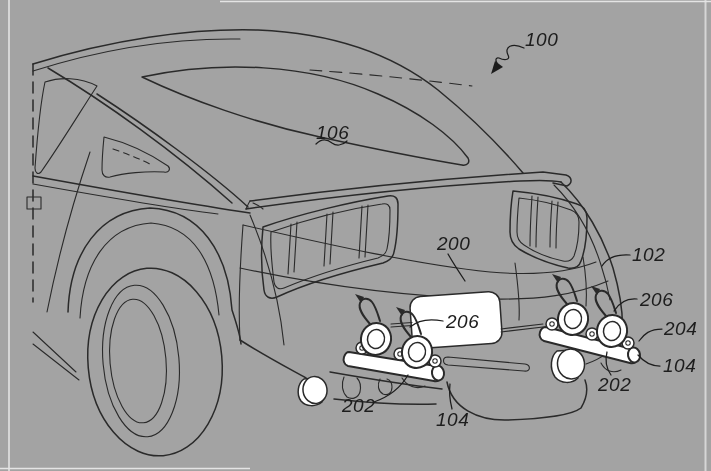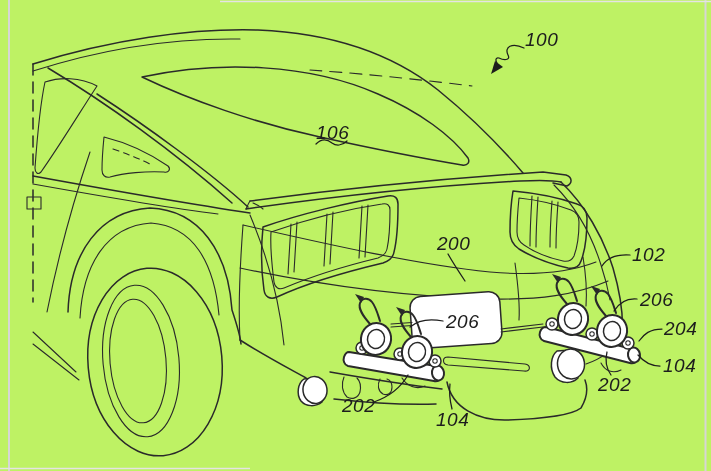--- a/index.html
+++ b/index.html
@@ -1,18 +1,18 @@
 <!DOCTYPE html>
 <html><head>
 <meta charset="utf-8">
 <style>
   html,body{margin:0;padding:0;background:#ffffff;}
   .sheet{
     position:relative;width:711px;height:471px;overflow:hidden;
-    background:#bef264;font-family:"Liberation Sans",sans-serif;text-align:center;
+    background:#a3a3a3;font-family:"Liberation Sans",sans-serif;text-align:center;
   }
   .sheet svg{position:absolute;left:0;top:0;}
   .refnum{
     font-family:"Liberation Sans",sans-serif;
     font-style:italic;font-size:19px;letter-spacing:0.5px;fill:#1d1d1d;
   }
   .ln{fill:none;stroke:#2a2a2a;stroke-width:1.5;stroke-linecap:round;stroke-linejoin:round;}
   .thin{stroke-width:1.1;}
   .bold{stroke-width:2;}
   .whitefill{fill:#ffffff;}

